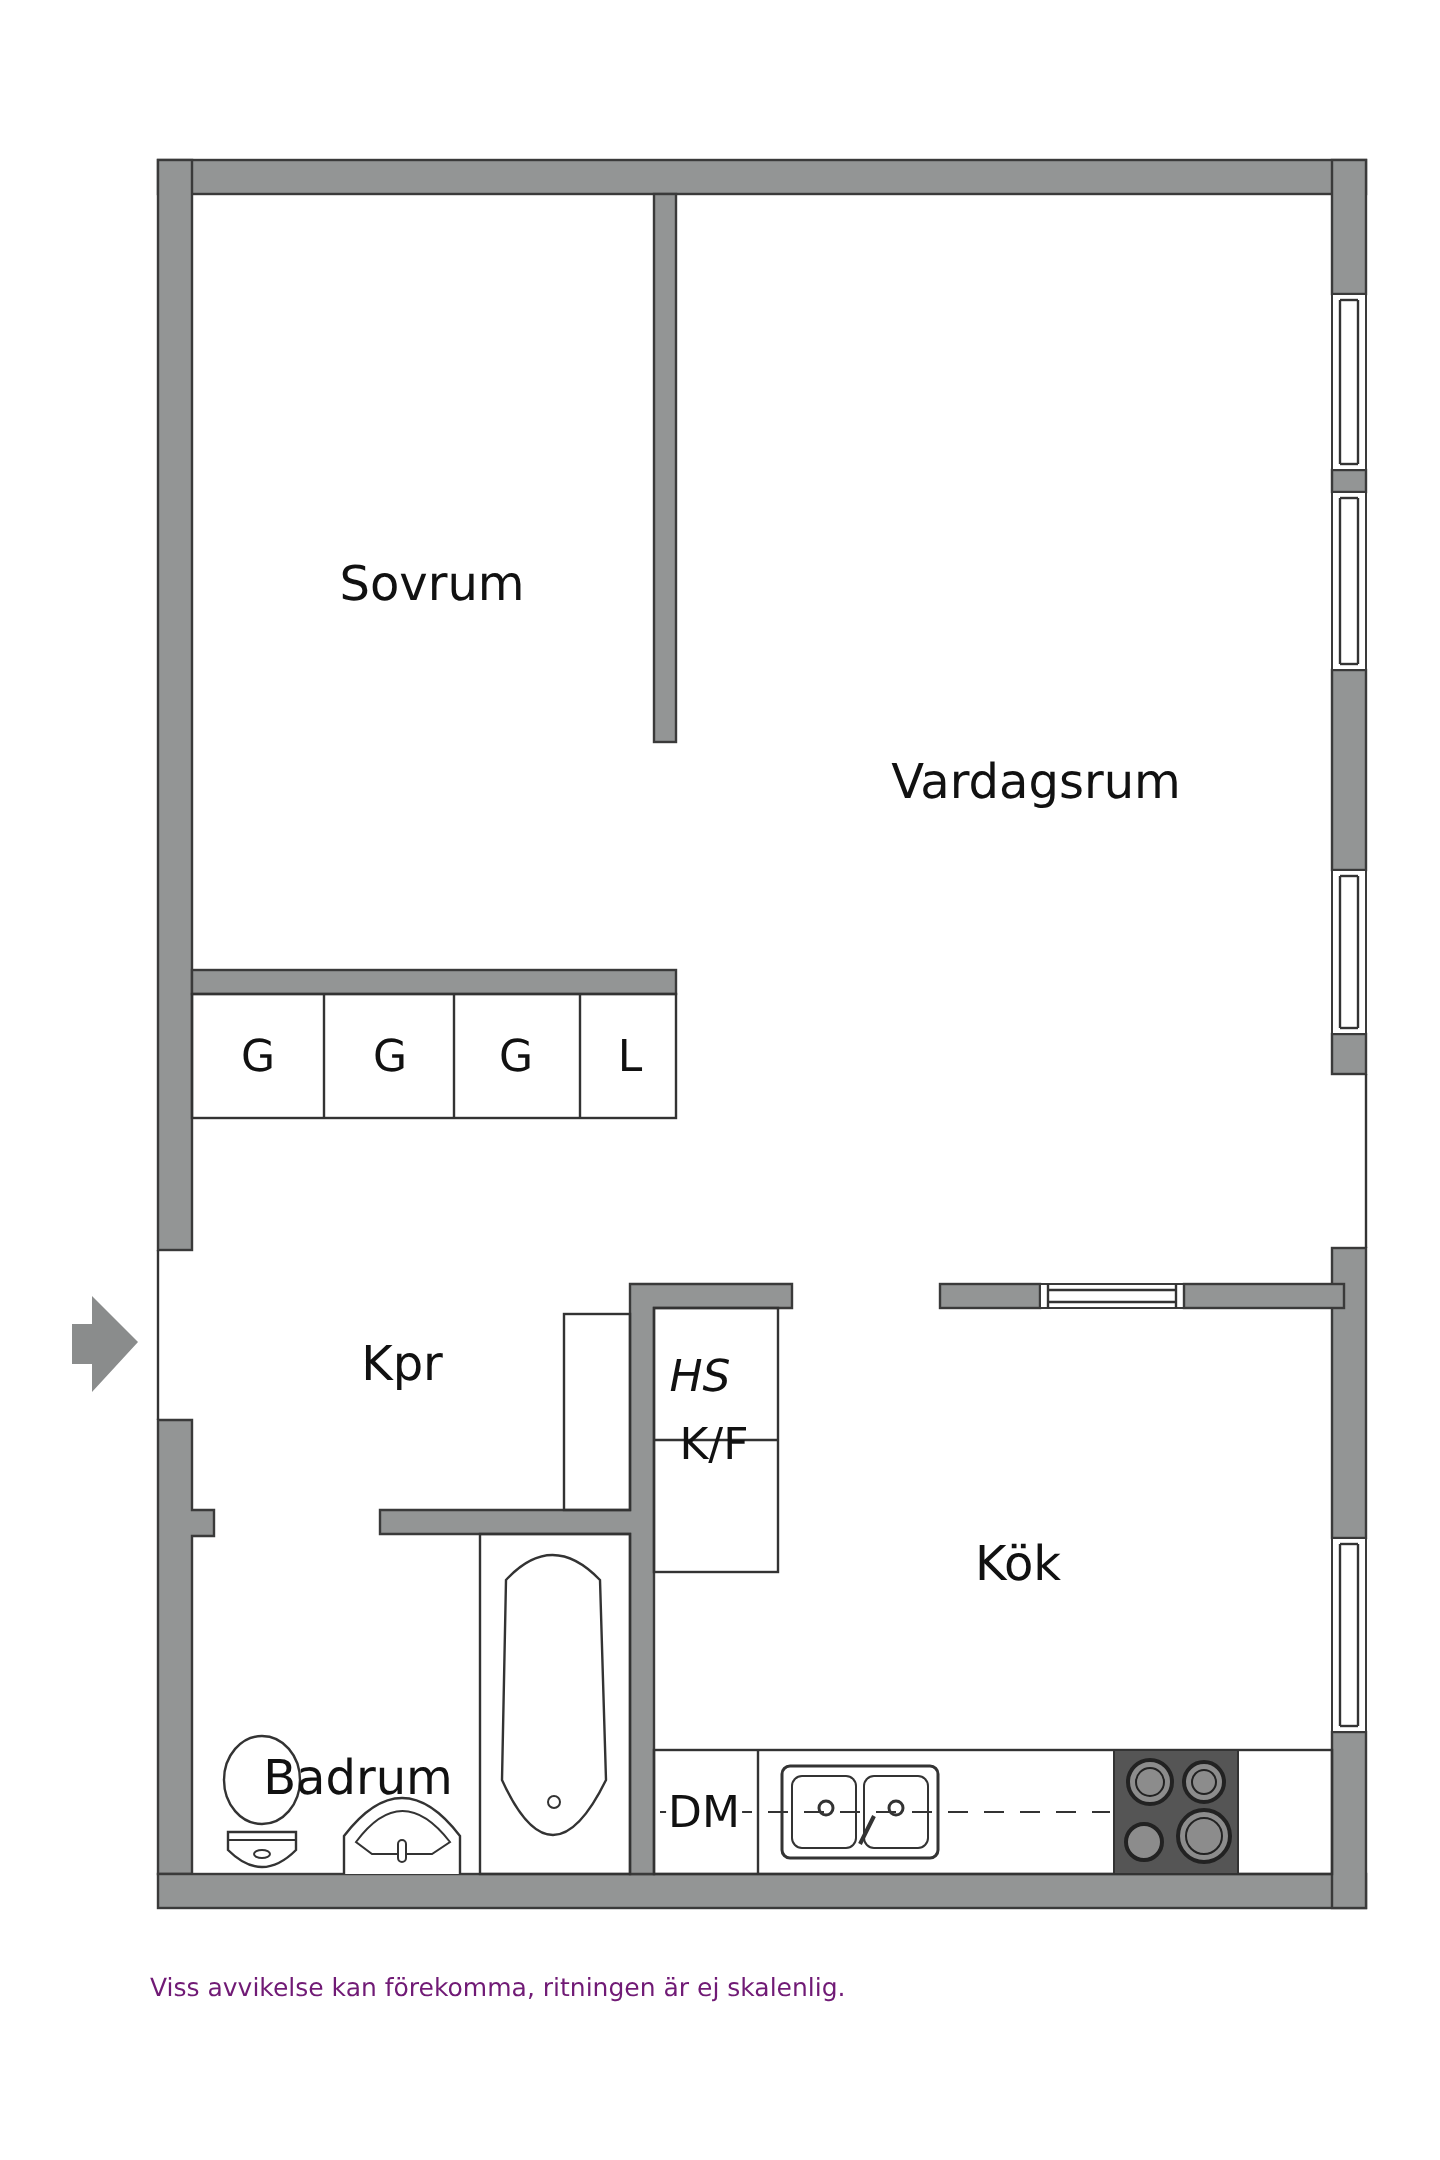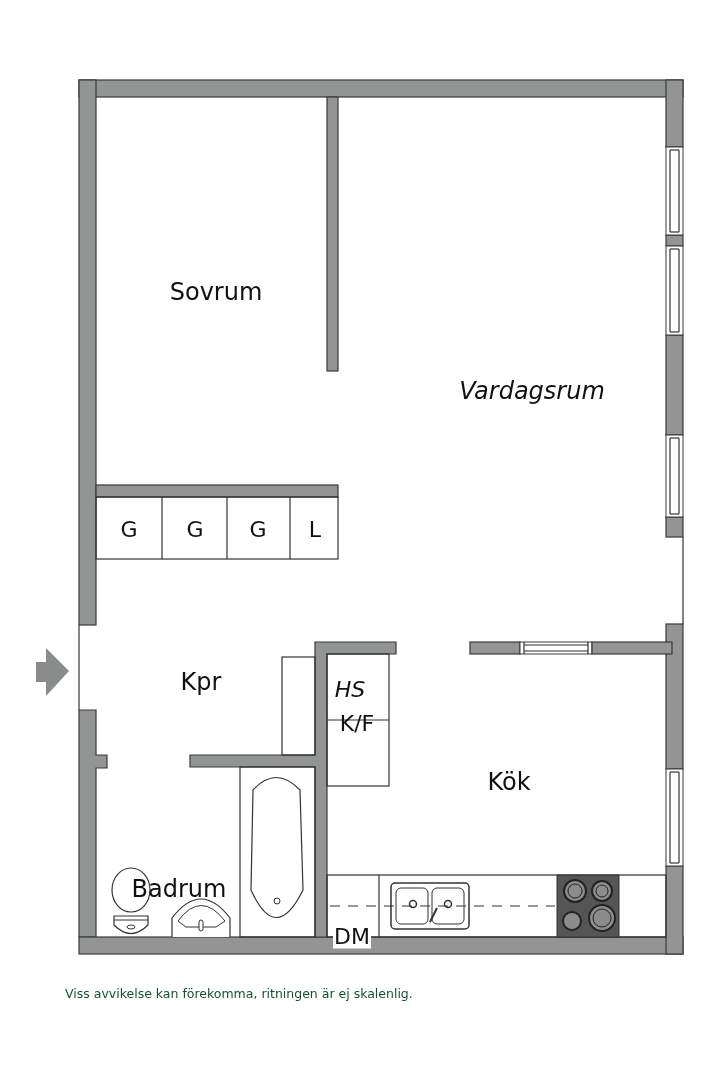--- a/index.html
+++ b/index.html
@@ -4,21 +4,21 @@
   <style>
     html, body { margin: 0; padding: 0; background: #ffffff; }
     body { width: 720px; height: 1080px; position: relative; overflow: hidden; font-family: "DejaVu Sans", sans-serif; }
     #plan { position: absolute; left: 0; top: 0; width: 720px; height: 1080px; }
     .wall { fill: #939595; stroke: #3a3a3a; stroke-width: 1.2; }
     .line { fill: none; stroke: #333; stroke-width: 1.2; }
     .win  { fill: #ffffff; stroke: #3a3a3a; stroke-width: 1; }
     .lbl { position: absolute; color: #111; font-family: "DejaVu Sans", sans-serif; white-space: nowrap; transform: translate(-50%, -50%); }
     .room { font-size: 24px; }
     .unit { font-size: 22px; }
-    .note { position: absolute; left: 65px; top: 986px; font-size: 12.5px; color: #14532d; font-family: "DejaVu Sans", sans-serif; }
+    .note { position: absolute; left: 75px; top: 986px; font-size: 12.5px; color: #701a75; font-family: "DejaVu Sans", sans-serif; }
   </style>
 </head>
 <body>
 
 <svg id="plan" viewBox="0 0 720 1080" xmlns="http://www.w3.org/2000/svg">
 
   <g>
 
     <rect class="wall" x="79" y="80" width="604" height="17"></rect>
 
@@ -134,27 +134,27 @@
 
     <path d="M172,937 L172,918 Q201,880 230,918 L230,937" fill="#fff" stroke="#333" stroke-width="1.2"></path>
     <path d="M178,921 Q201,890 225,921 L216,927 L186,927 Z" fill="#fff" stroke="#333" stroke-width="1"></path>
     <rect x="199" y="920" width="4" height="11" rx="2" fill="#fff" stroke="#333" stroke-width="1"></rect>
   </g>
 
   <path d="M36,662 L46,662 L46,648 L69,671 L46,696 L46,682 L36,682 Z" fill="#8a8c8c"></path>
 </svg>
 
 <span class="lbl room" style="left:216px; top:292px;text-align:right;">Sovrum</span>
-<span class="lbl room" style="left:532px; top:391px;font-style:italic;">Vardagsrum</span>
+<span class="lbl room" style="left:518px; top:391px;">Vardagsrum</span>
 <span class="lbl room" style="left:201px; top:682px;">Kpr</span>
 <span class="lbl room" style="left:509px; top:782px;">Kök</span>
 <span class="lbl room" style="left:179px; top:841px;margin-top:48px;">Badrum</span>
 
 <span class="lbl unit" style="left:129px; top:529px;">G</span>
 <span class="lbl unit" style="left:195px; top:529px;">G</span>
 <span class="lbl unit" style="left:258px; top:529px;">G</span>
 <span class="lbl unit" style="left:315px; top:529px;">L</span>
 
 <span class="lbl unit" style="left:350px; top:689px;font-style:italic;">HS</span>
 <span class="lbl unit" style="left:357px; top:723px;">K/F</span>
-<span class="lbl unit" style="left:352px; top:907px; background:#fff; padding:0 1px;margin-top:29px;">DM</span>
+<span class="lbl unit" style="left:352px; top:907px; background:#fff; padding:0 1px;">DM</span>
 
 <div class="note">Viss avvikelse kan förekomma, ritningen är ej skalenlig.</div>
 
 </body></html>

